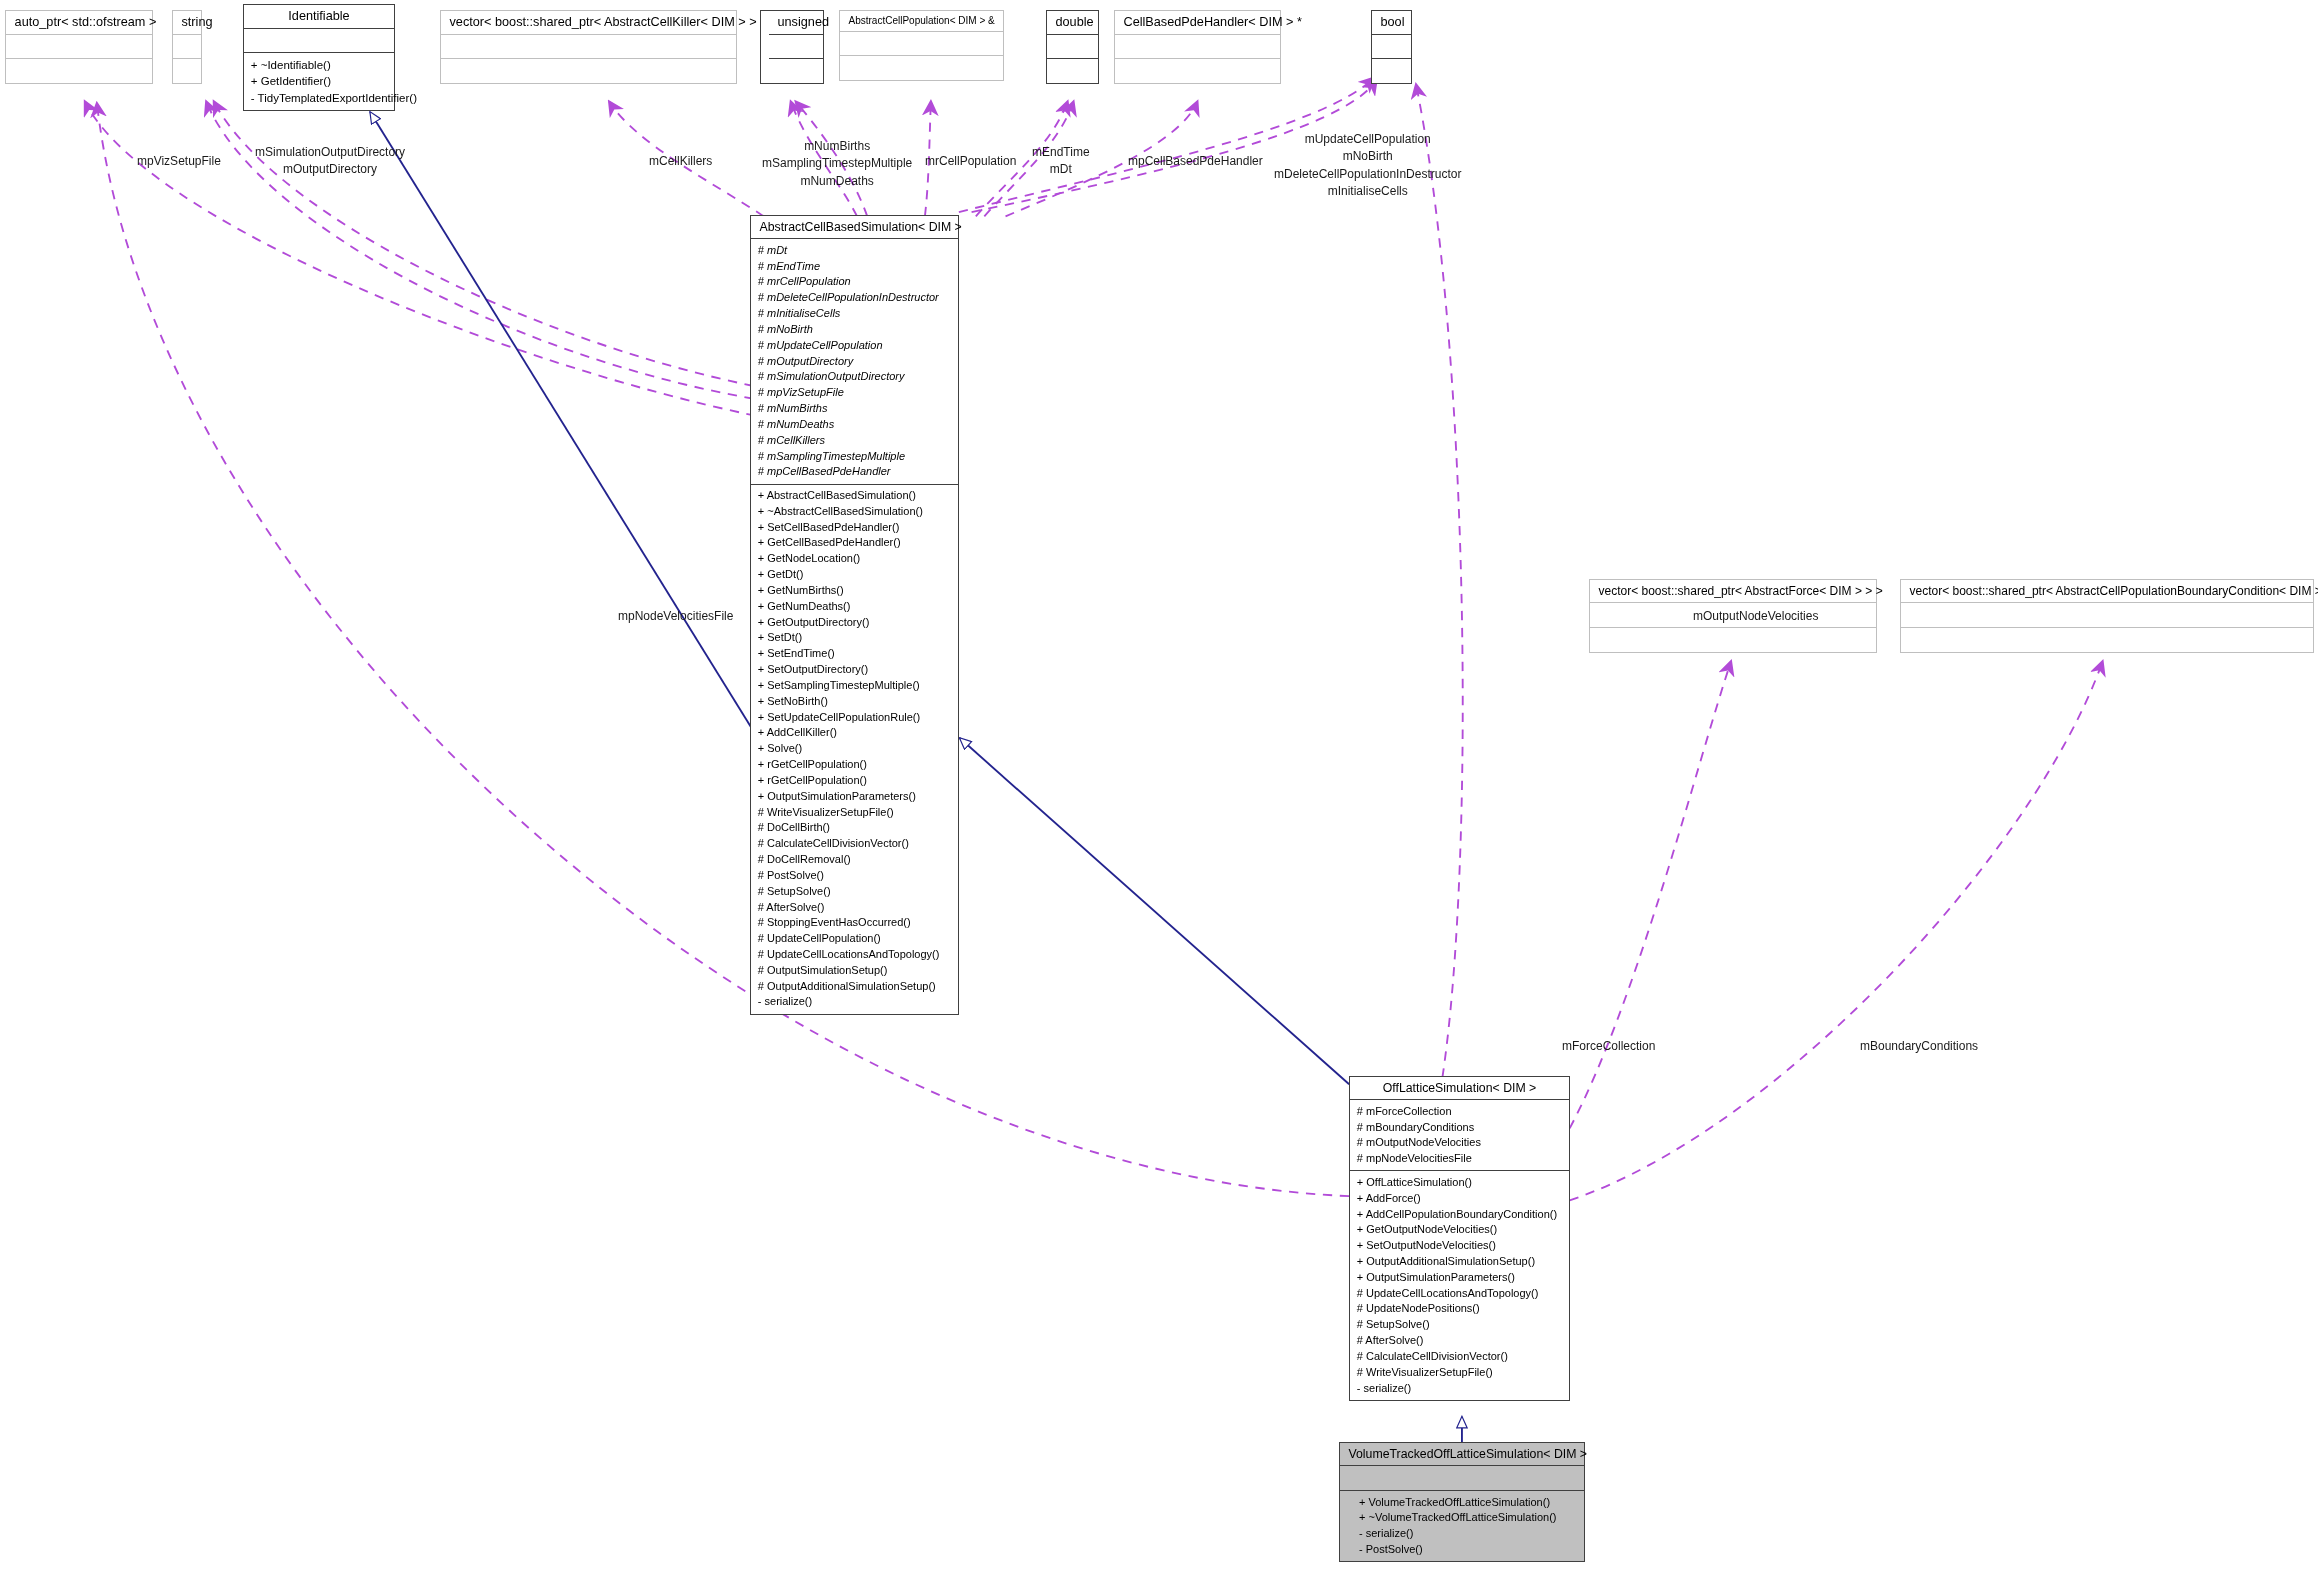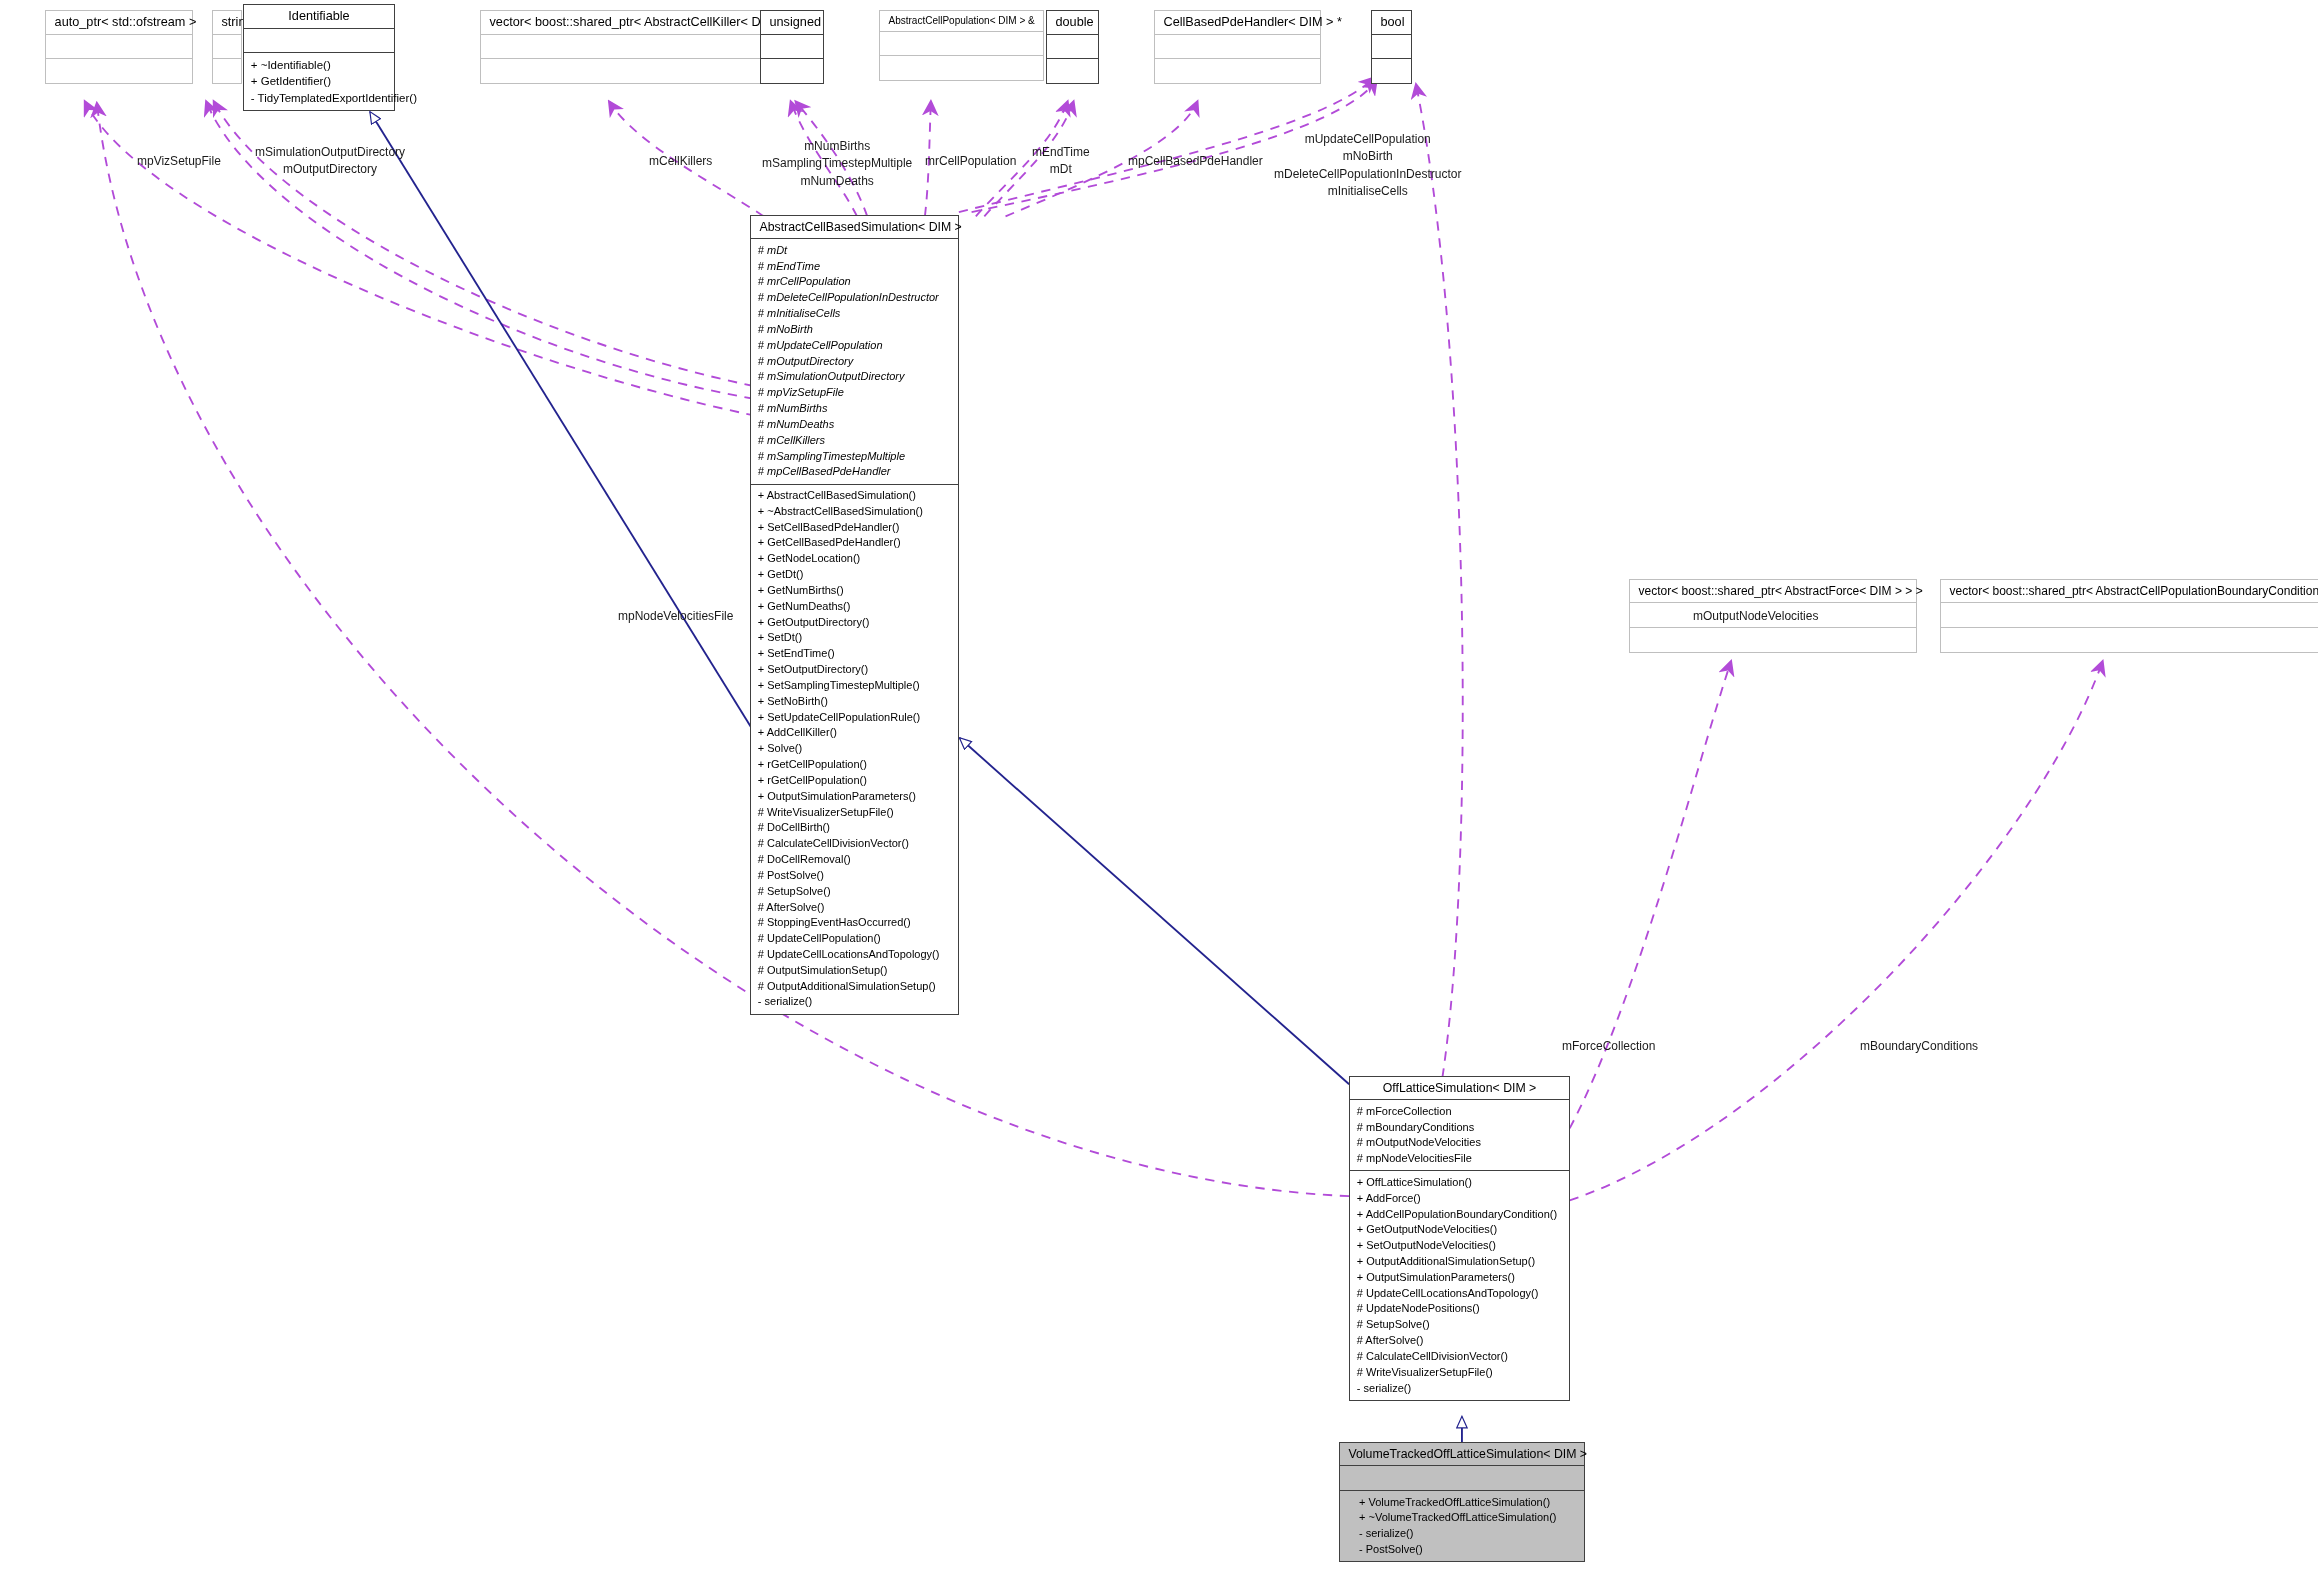--- a/index.html
+++ b/index.html
@@ -6,21 +6,21 @@
   body{font-family:"Liberation Sans",sans-serif;width:2319px;height:1572px;position:relative;overflow:hidden;}
   #diagram{position:absolute;left:0;top:0;width:2319px;height:1572px;}
   svg.edges{position:absolute;left:0;top:0;width:2319px;height:1572px;pointer-events:none;}
 
   .node{position:absolute;box-sizing:border-box;background:#ffffff;}
   .node .title{text-align:center;padding:4.2px 8.5px;white-space:nowrap;}
   .node .sec{padding:3.4px 6.8px;}
   .node .sec .m{white-space:nowrap;line-height:1.44;}
 
   
-  .plain{border:0.8px solid #bfbfbf;margin-left:40px;}
+  .plain{border:0.8px solid #bfbfbf;}
   .plain .title{border-bottom:0.8px solid #bfbfbf;}
   .plain .sec.attrs{border-bottom:0.8px solid #bfbfbf;}
 
   
   .dark{border:1.3px solid #404040;}
   .dark .title{border-bottom:1.3px solid #404040;}
   .dark .sec.attrs{border-bottom:1.3px solid #404040;}
 
   .filled{background:#c0c0c0;}
   .filled .title{border-bottom:1.3px solid #404040;}
@@ -106,21 +106,21 @@
       <div class="m">- TidyTemplatedExportIdentifier()</div>
     </div>
   </div>
 
   <div class="node plain" style="left:440px;top:10.2px;width:297px;">
     <div class="title" style="font-size:12.7px;">vector&lt; boost::shared_ptr&lt; AbstractCellKiller&lt; DIM &gt; &gt; &gt;</div>
     <div class="sec attrs empty-row"></div>
     <div class="sec methods empty-row"></div>
   </div>
 
-  <div class="node dark" style="left:760px;top:10.2px;width:64px;">
+  <div class="node dark" style="left:760px;top:10.2px;width:64px;padding-left:8px;">
     <div class="title" style="font-size:12.7px;">unsigned</div>
     <div class="sec attrs empty-row"></div>
     <div class="sec methods empty-row"></div>
   </div>
 
   <div class="node plain" style="left:839px;top:10.2px;width:165px;">
     <div class="title" style="font-size:10px;text-align:center;">AbstractCellPopulation&lt; DIM &gt; &amp;</div>
     <div class="sec attrs empty-row"></div>
     <div class="sec methods empty-row"></div>
   </div>

